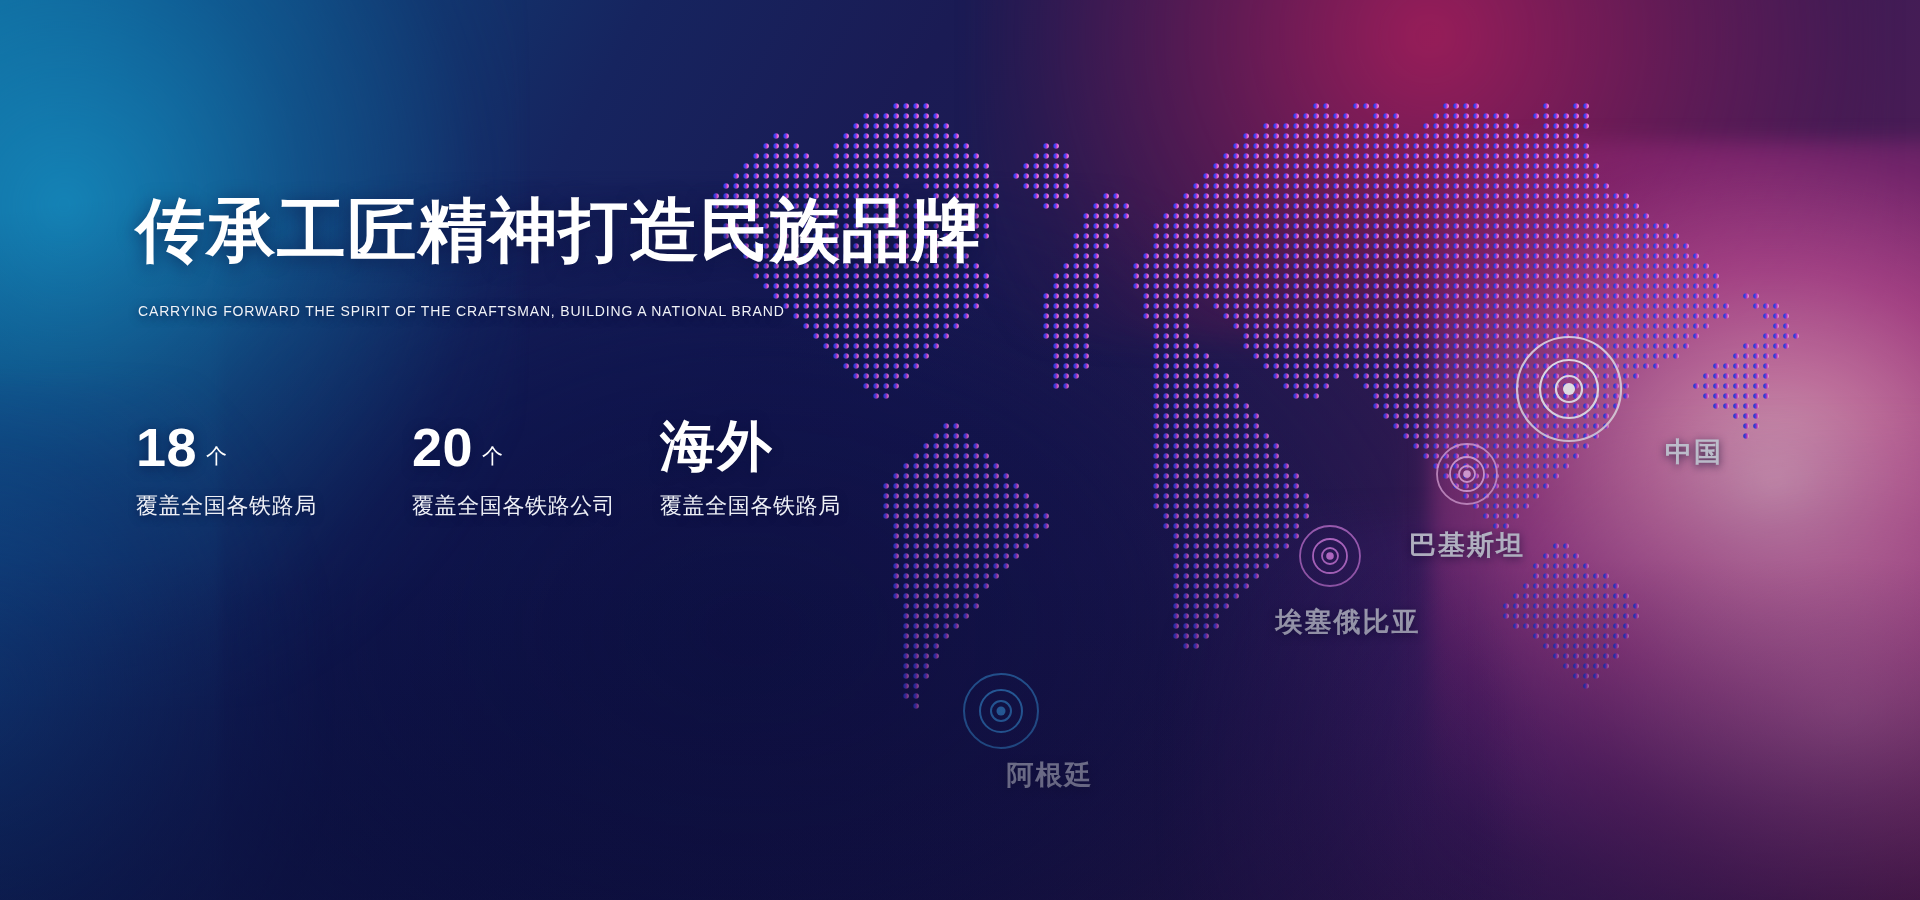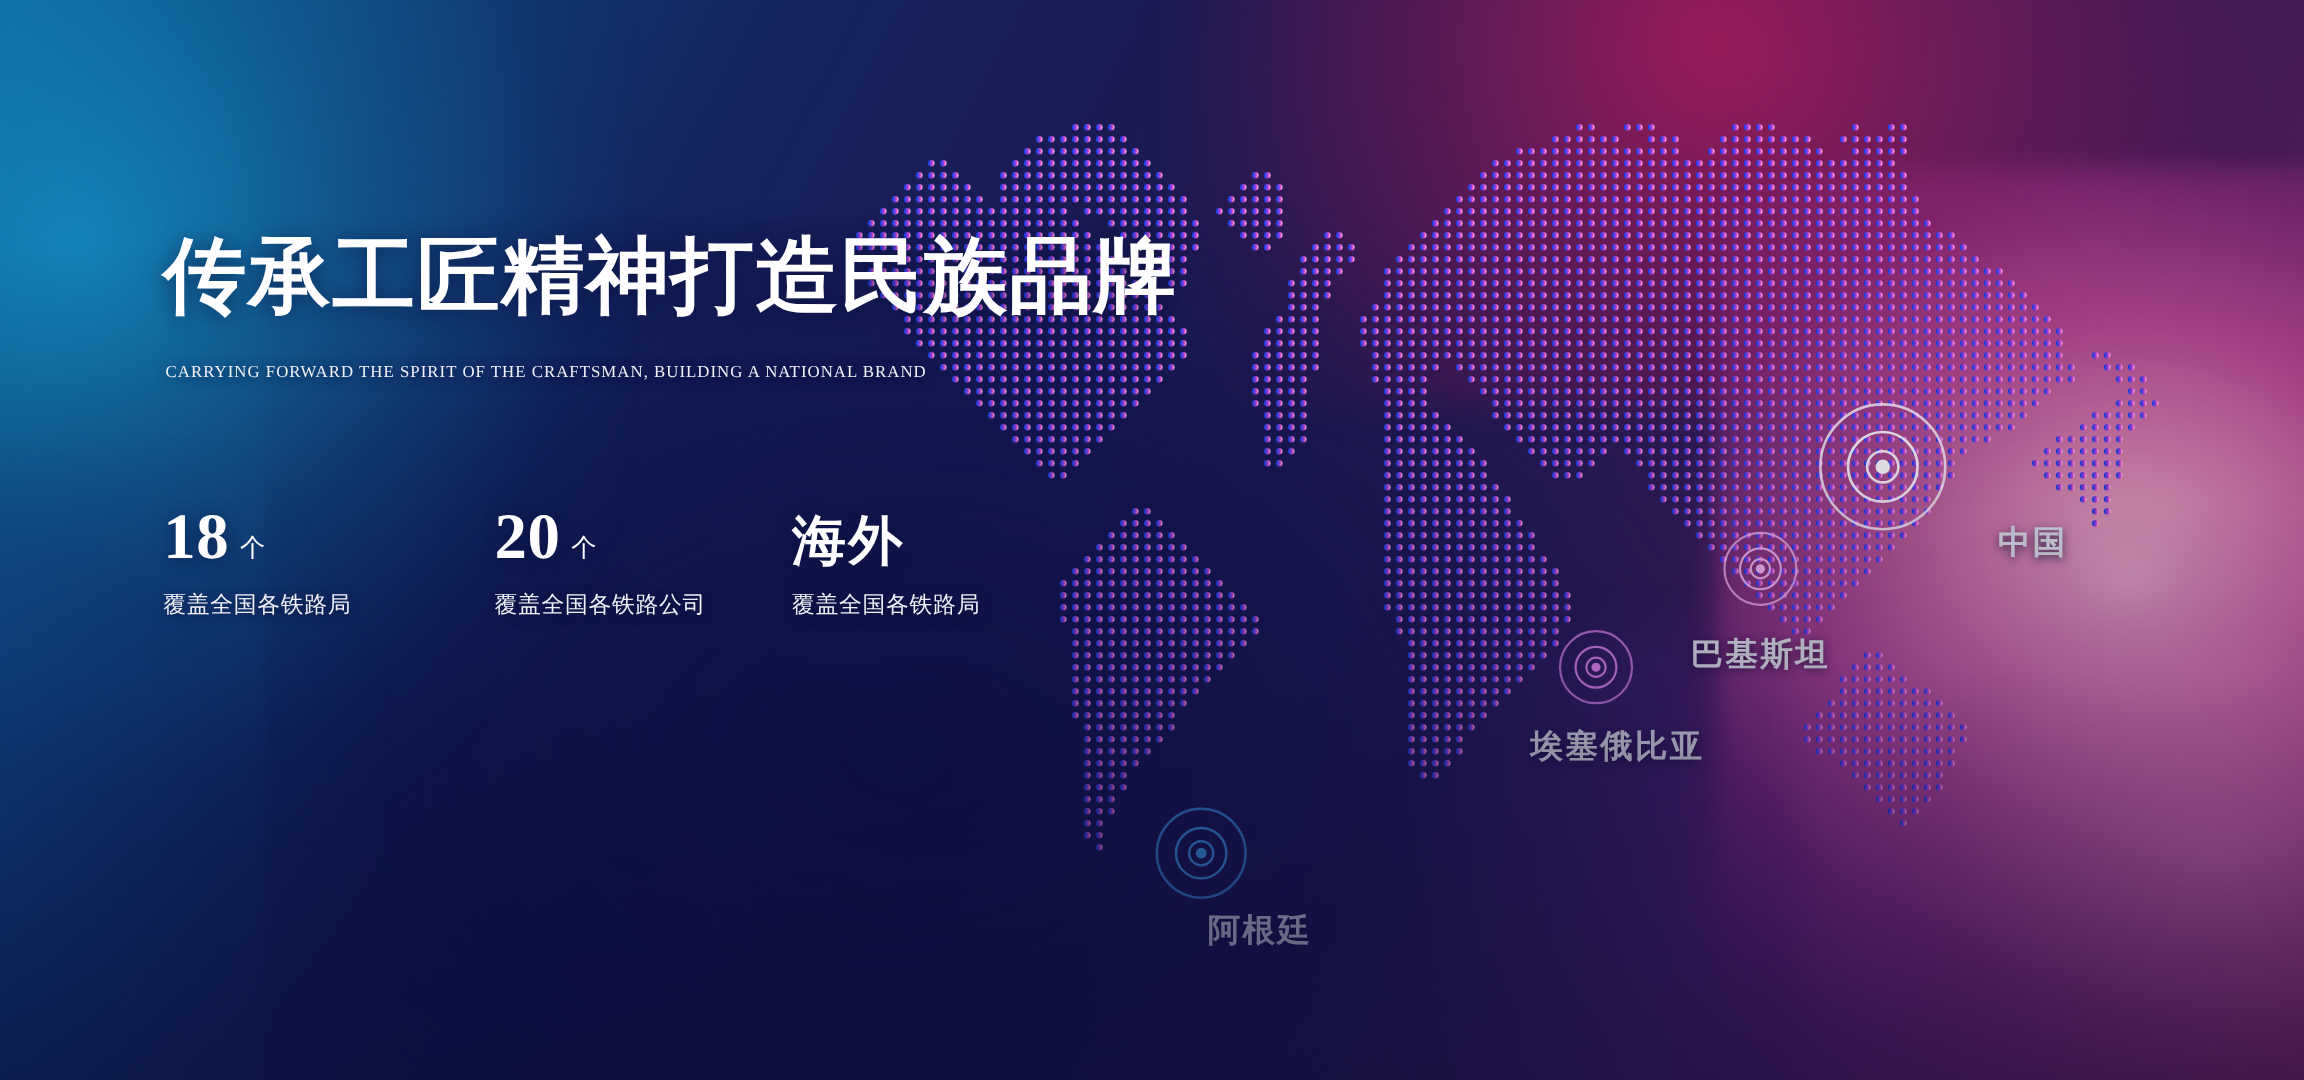--- a/index.html
+++ b/index.html
@@ -156,21 +156,21 @@
     font-weight:700;
     letter-spacing:2px;
     white-space:nowrap;
     text-shadow:0 2px 8px rgba(12,10,45,0.75);
   }
 
   
   #content {
     position:absolute;
     left:136px; top:0;
-    width:880px; height:900px;font-family:Liberation Serif, serif;
+    width:880px; height:900px;
   }
 
   .headline {
     position:absolute;
     left:0; top:196px;
     color:#ffffff;
     font-size:69px;
     line-height:1;
     font-weight:800;
     letter-spacing:1.5px;
@@ -206,33 +206,33 @@
     height:62px;
   }
   .stat-num {
     color:#ffffff;
     font-size:54px;
     font-weight:800;
     line-height:1;
     letter-spacing:0.5px;
     text-shadow:0 2px 12px rgba(8,14,60,0.55);
   }
-  .stat-num.cjk { font-size:45px; font-weight:800; letter-spacing:2px; }
+  .stat-num.cjk { font-size:55px; font-weight:800; letter-spacing:2px; }
   .stat-unit {
     color:#ffffff;
     font-size:21px;
     font-weight:400;
     margin-left:9px;
     position:relative;
     top:-4px;
   }
   .stat-desc {
     margin-top:17px;
     color:#eef0f6;
-    font-size:19px;
+    font-size:22px;
     font-weight:400;
     letter-spacing:0.6px;
     white-space:nowrap;
     text-shadow:0 2px 9px rgba(8,14,60,0.7);
   }
 
   .body-copy {
     position:absolute;
     left:0; top:582px;
     color:#e9ecf3;

